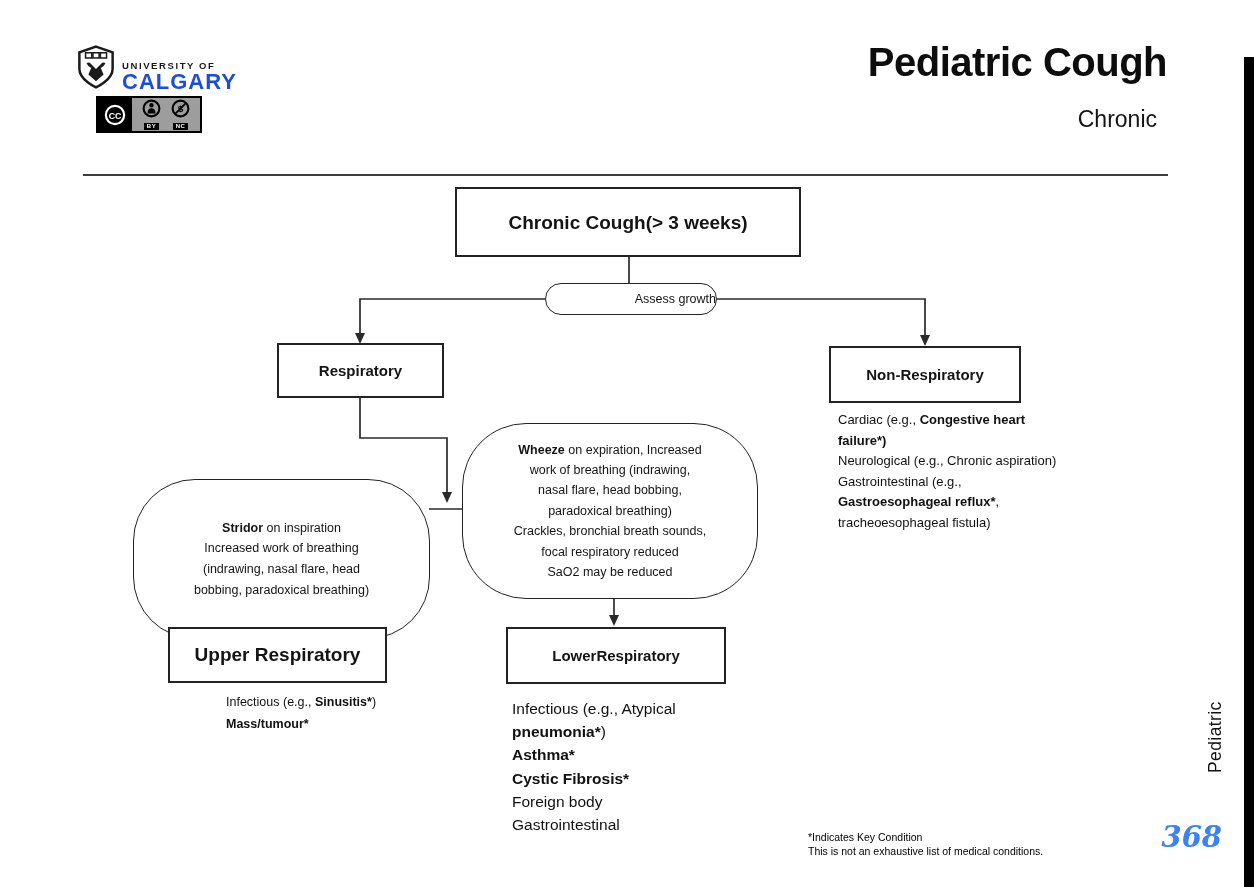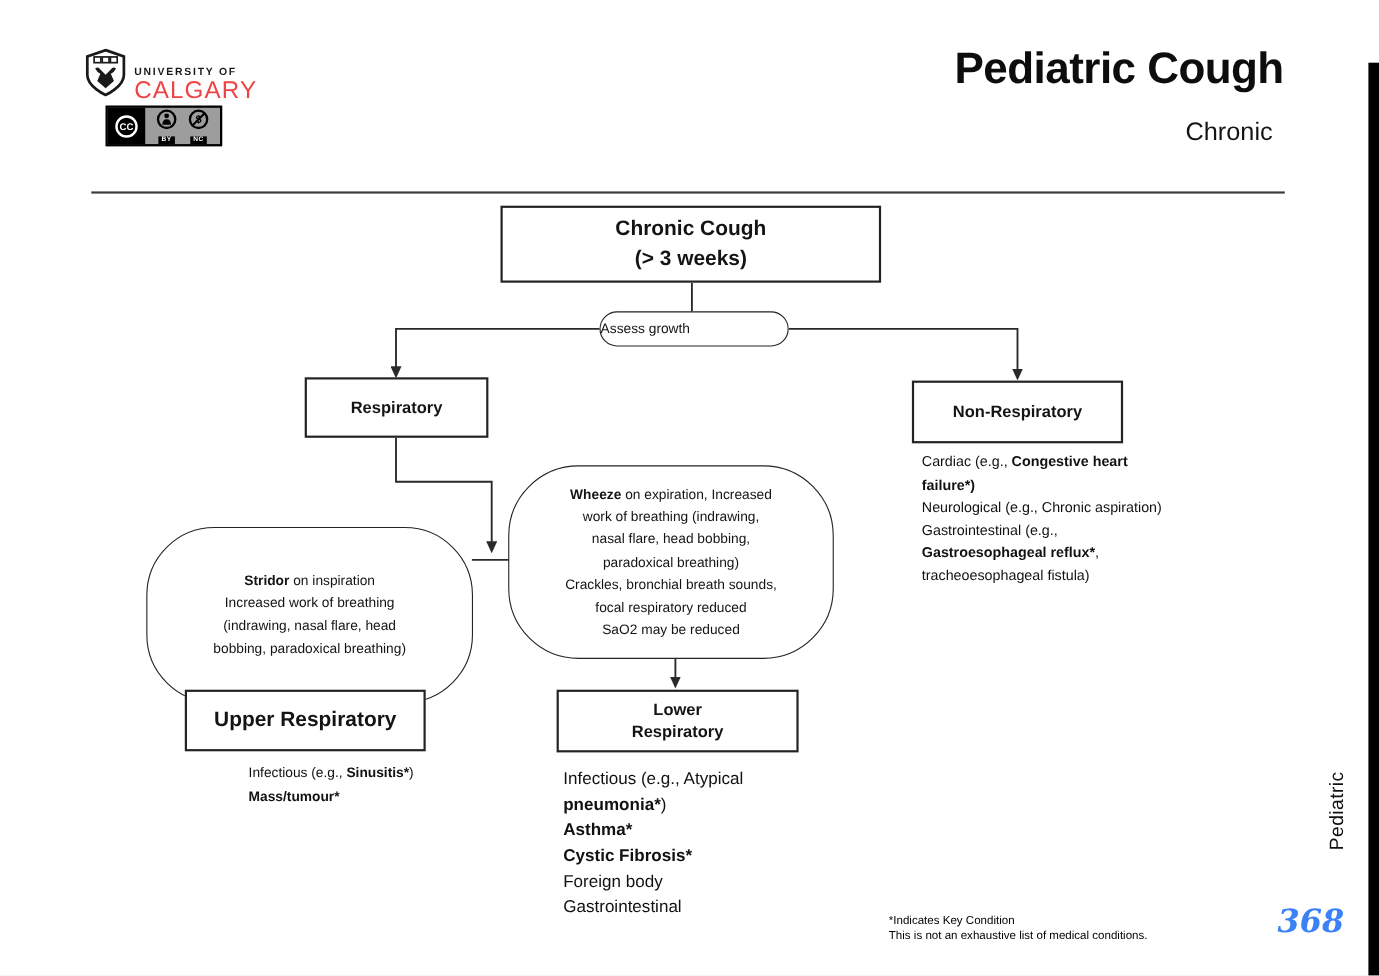--- a/index.html
+++ b/index.html
@@ -4,21 +4,21 @@
 <style>
   * { margin:0; padding:0; box-sizing:border-box; }
   html,body { background:#e8e8e8; }
   body { font-family:"Liberation Sans", sans-serif; color:#141414; }
   .page { position:relative; width:1254px; height:887px; background:#ffffff; overflow:hidden; }
   .abs { position:absolute; }
 
   
   .logo { left:77px; top:44px; display:flex; align-items:center; gap:7px; }
   .logo-text .l1 { font-size:9.5px; font-weight:bold; letter-spacing:1.6px; color:#1a1a1a;margin-top:16px; }
-  .logo-text .l2 { font-size:22px; font-weight:normal; letter-spacing:1px; color:#ef4444; line-height:22px; }
+  .logo-text .l2 { font-size:22px; font-weight:bold; letter-spacing:1px; color:#1d4ed8; line-height:22px; }
 
   .cc-badge { left:96px; top:96px; width:106px; height:37px; background:#9d9d9d;
               border:2px solid #000; display:flex; align-items:stretch; }
   .cc-left  { width:34px; background:#000; display:flex; align-items:center; justify-content:center; }
   .cc-right { flex:1; display:flex; align-items:center; justify-content:space-evenly; }
   .cc-item  { display:flex; flex-direction:column; align-items:center; }
   .cc-tag   { background:#000; color:#fff; font-size:6px; font-weight:bold; line-height:7px;
               padding:0 3px; margin-top:1px; letter-spacing:0.5px; }
 
   .page-title { right:87px; top:40px; font-size:40px; font-weight:bold; letter-spacing:-0.5px;
@@ -27,26 +27,26 @@
   .header-rule { left:83px; top:174px; width:1085px; border-top:2px solid #3d3d3d; }
 
   .side-bar { left:1244px; top:57px; width:10px; height:830px; background:#000; }
   .side-tab { left:1196px; top:676px; width:38px; height:122px; display:flex; align-items:center;
               justify-content:center; writing-mode:vertical-rl; transform:rotate(180deg);
               font-size:17.5px; color:#111; letter-spacing:0.4px; }
 
   
   .connectors { left:0; top:0; pointer-events:none; }
 
-  .fc-box { border:2px solid #232323; background:#fff; display:flex; flex-direction:column;
+  .fc-box { border:2px solid #232323; background:#fff; display:flex; flex-direction:row;
             align-items:center; justify-content:center; text-align:center; font-weight:bold; }
   .root-box   { left:455px; top:187px; width:346px; height:70px; font-size:19px; line-height:27px; }
   .assess-pill{ left:545px; top:283px; width:172px; height:32px; border:1.5px solid #232323;
                 border-radius:16px; background:#fff; display:flex; align-items:center;
-                justify-content:flex-start; font-size:12.5px; }
+                justify-content:flex-end; font-size:12.5px; }
   .resp-box   { left:277px; top:343px; width:167px; height:55px; font-size:15px; }
   .nonresp-box{ left:829px; top:346px; width:192px; height:57px; font-size:15px; }
   .upper-box  { left:168px; top:627px; width:219px; height:56px; font-size:19px; }
   .lower-box  { left:506px; top:627px; width:220px; height:57px; font-size:15px; line-height:19.5px; }
 
   .fc-oval { border:1.6px solid #232323; background:#fff; display:flex; flex-direction:column;
              align-items:center; justify-content:center; text-align:left; font-size:12.5px; }
   .stridor-oval { left:133px; top:479px; width:297px; height:160px; border-radius:62px;
                   line-height:20.6px; padding:0 24px; }
   .wheeze-oval  { left:462px; top:423px; width:296px; height:176px; border-radius:64px;

